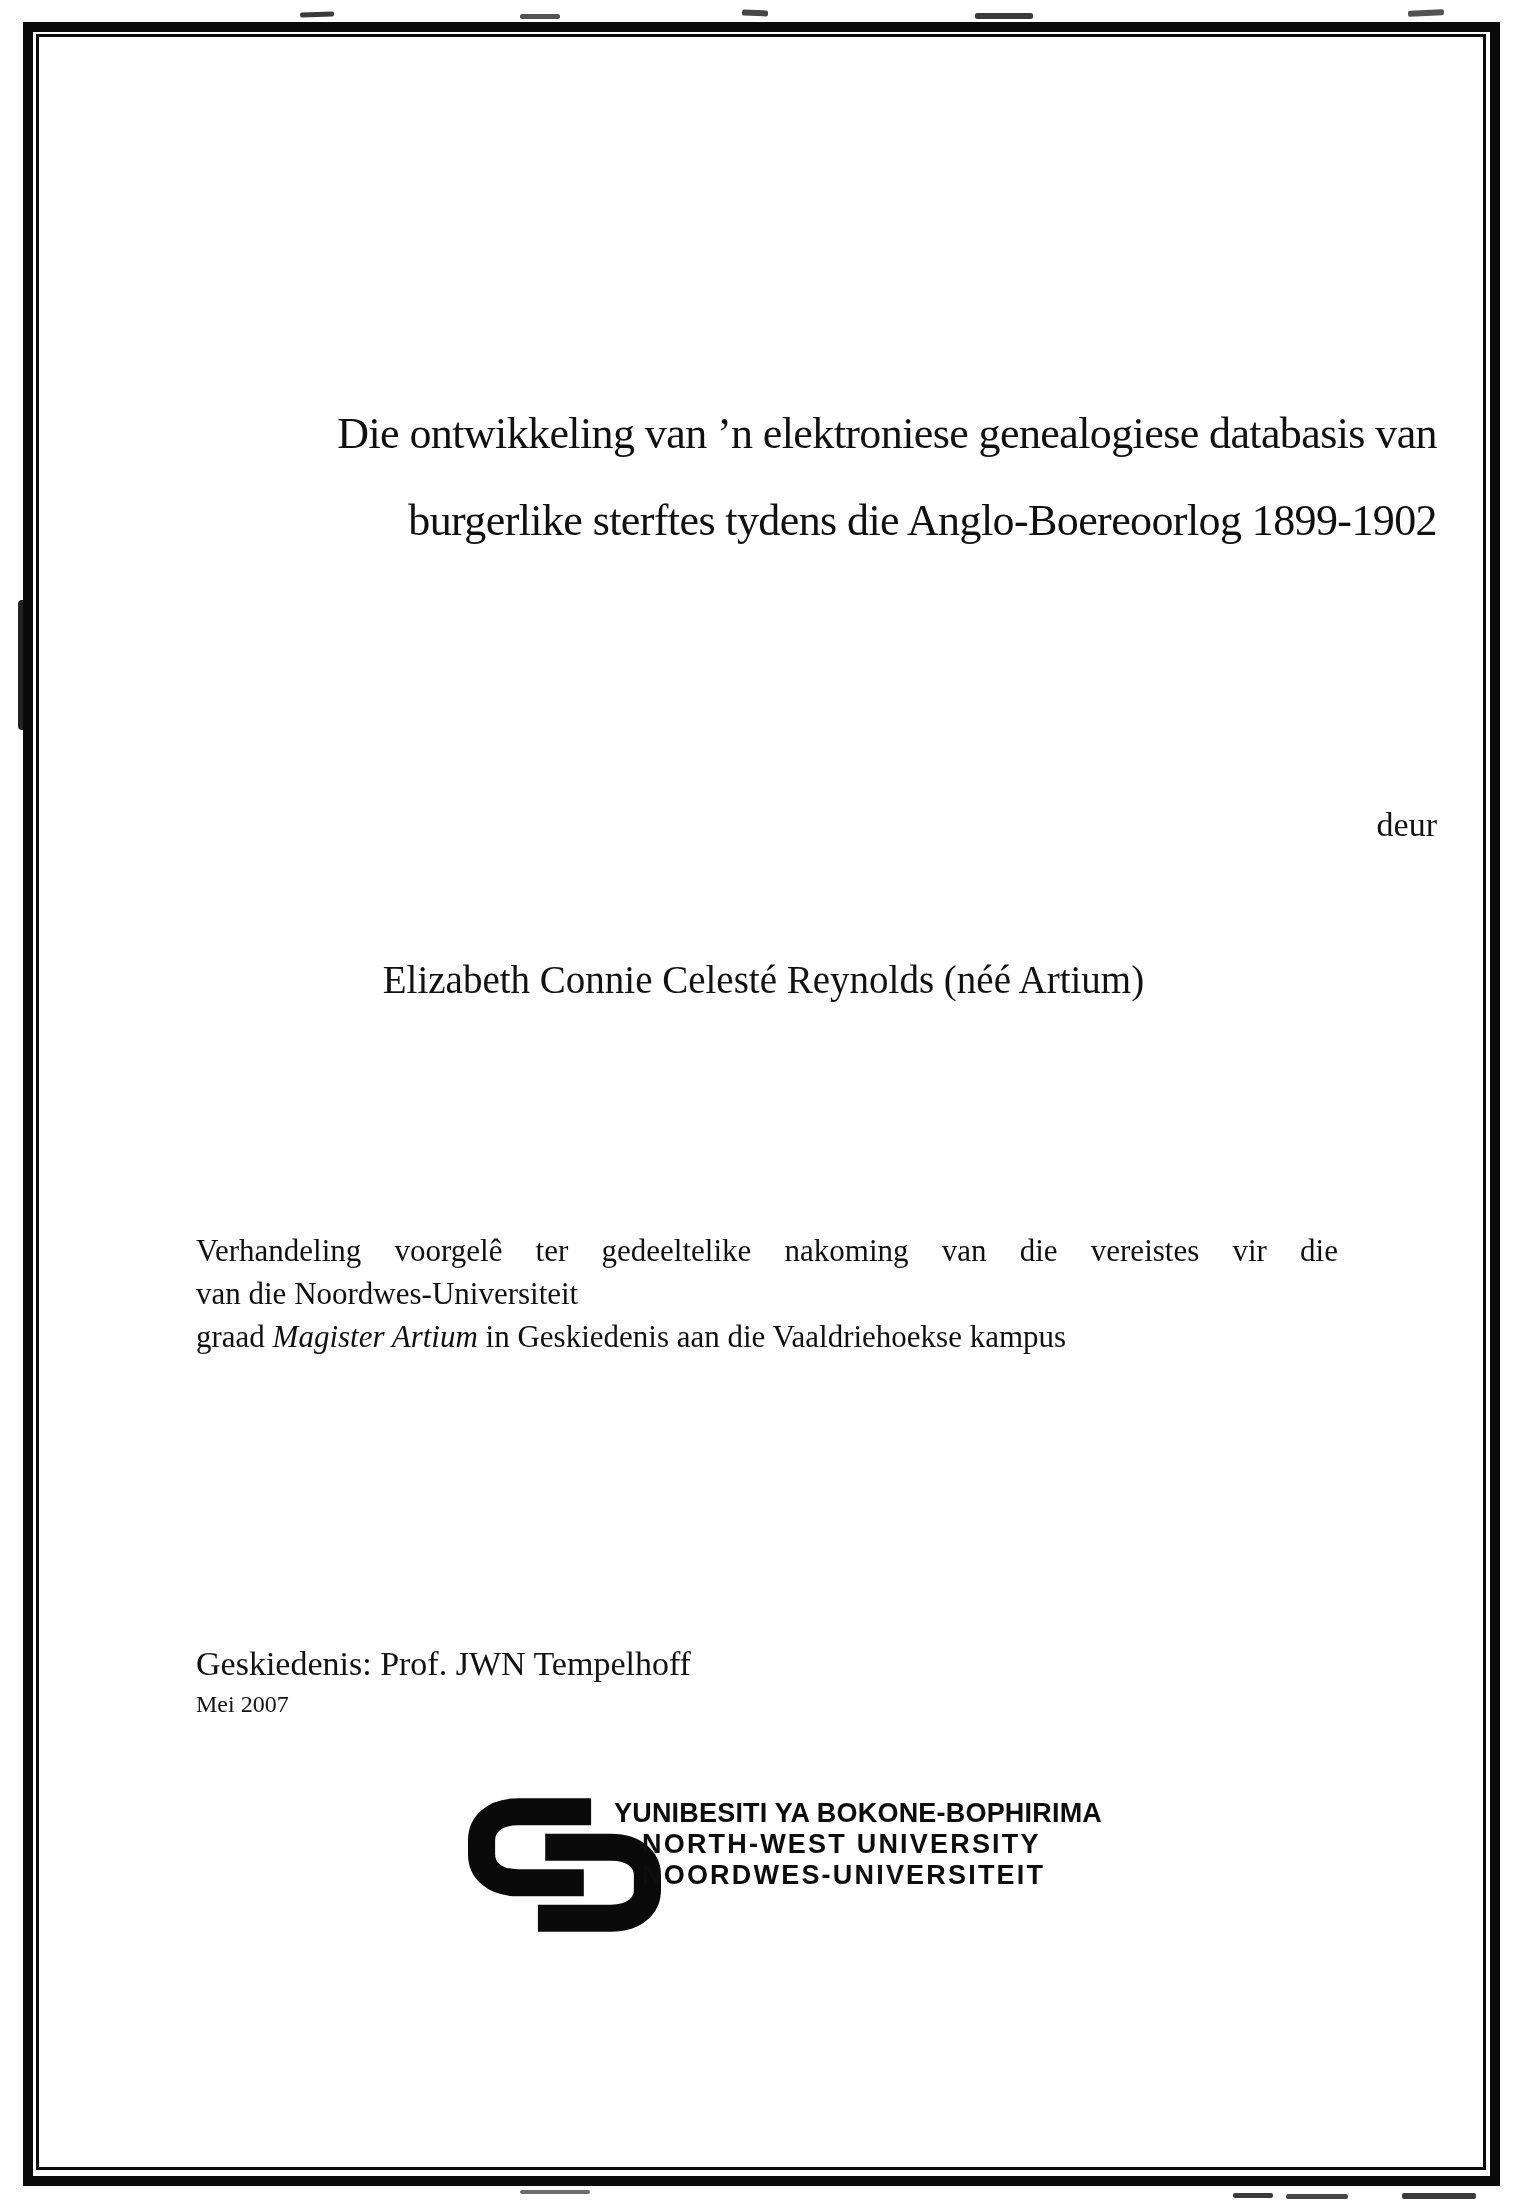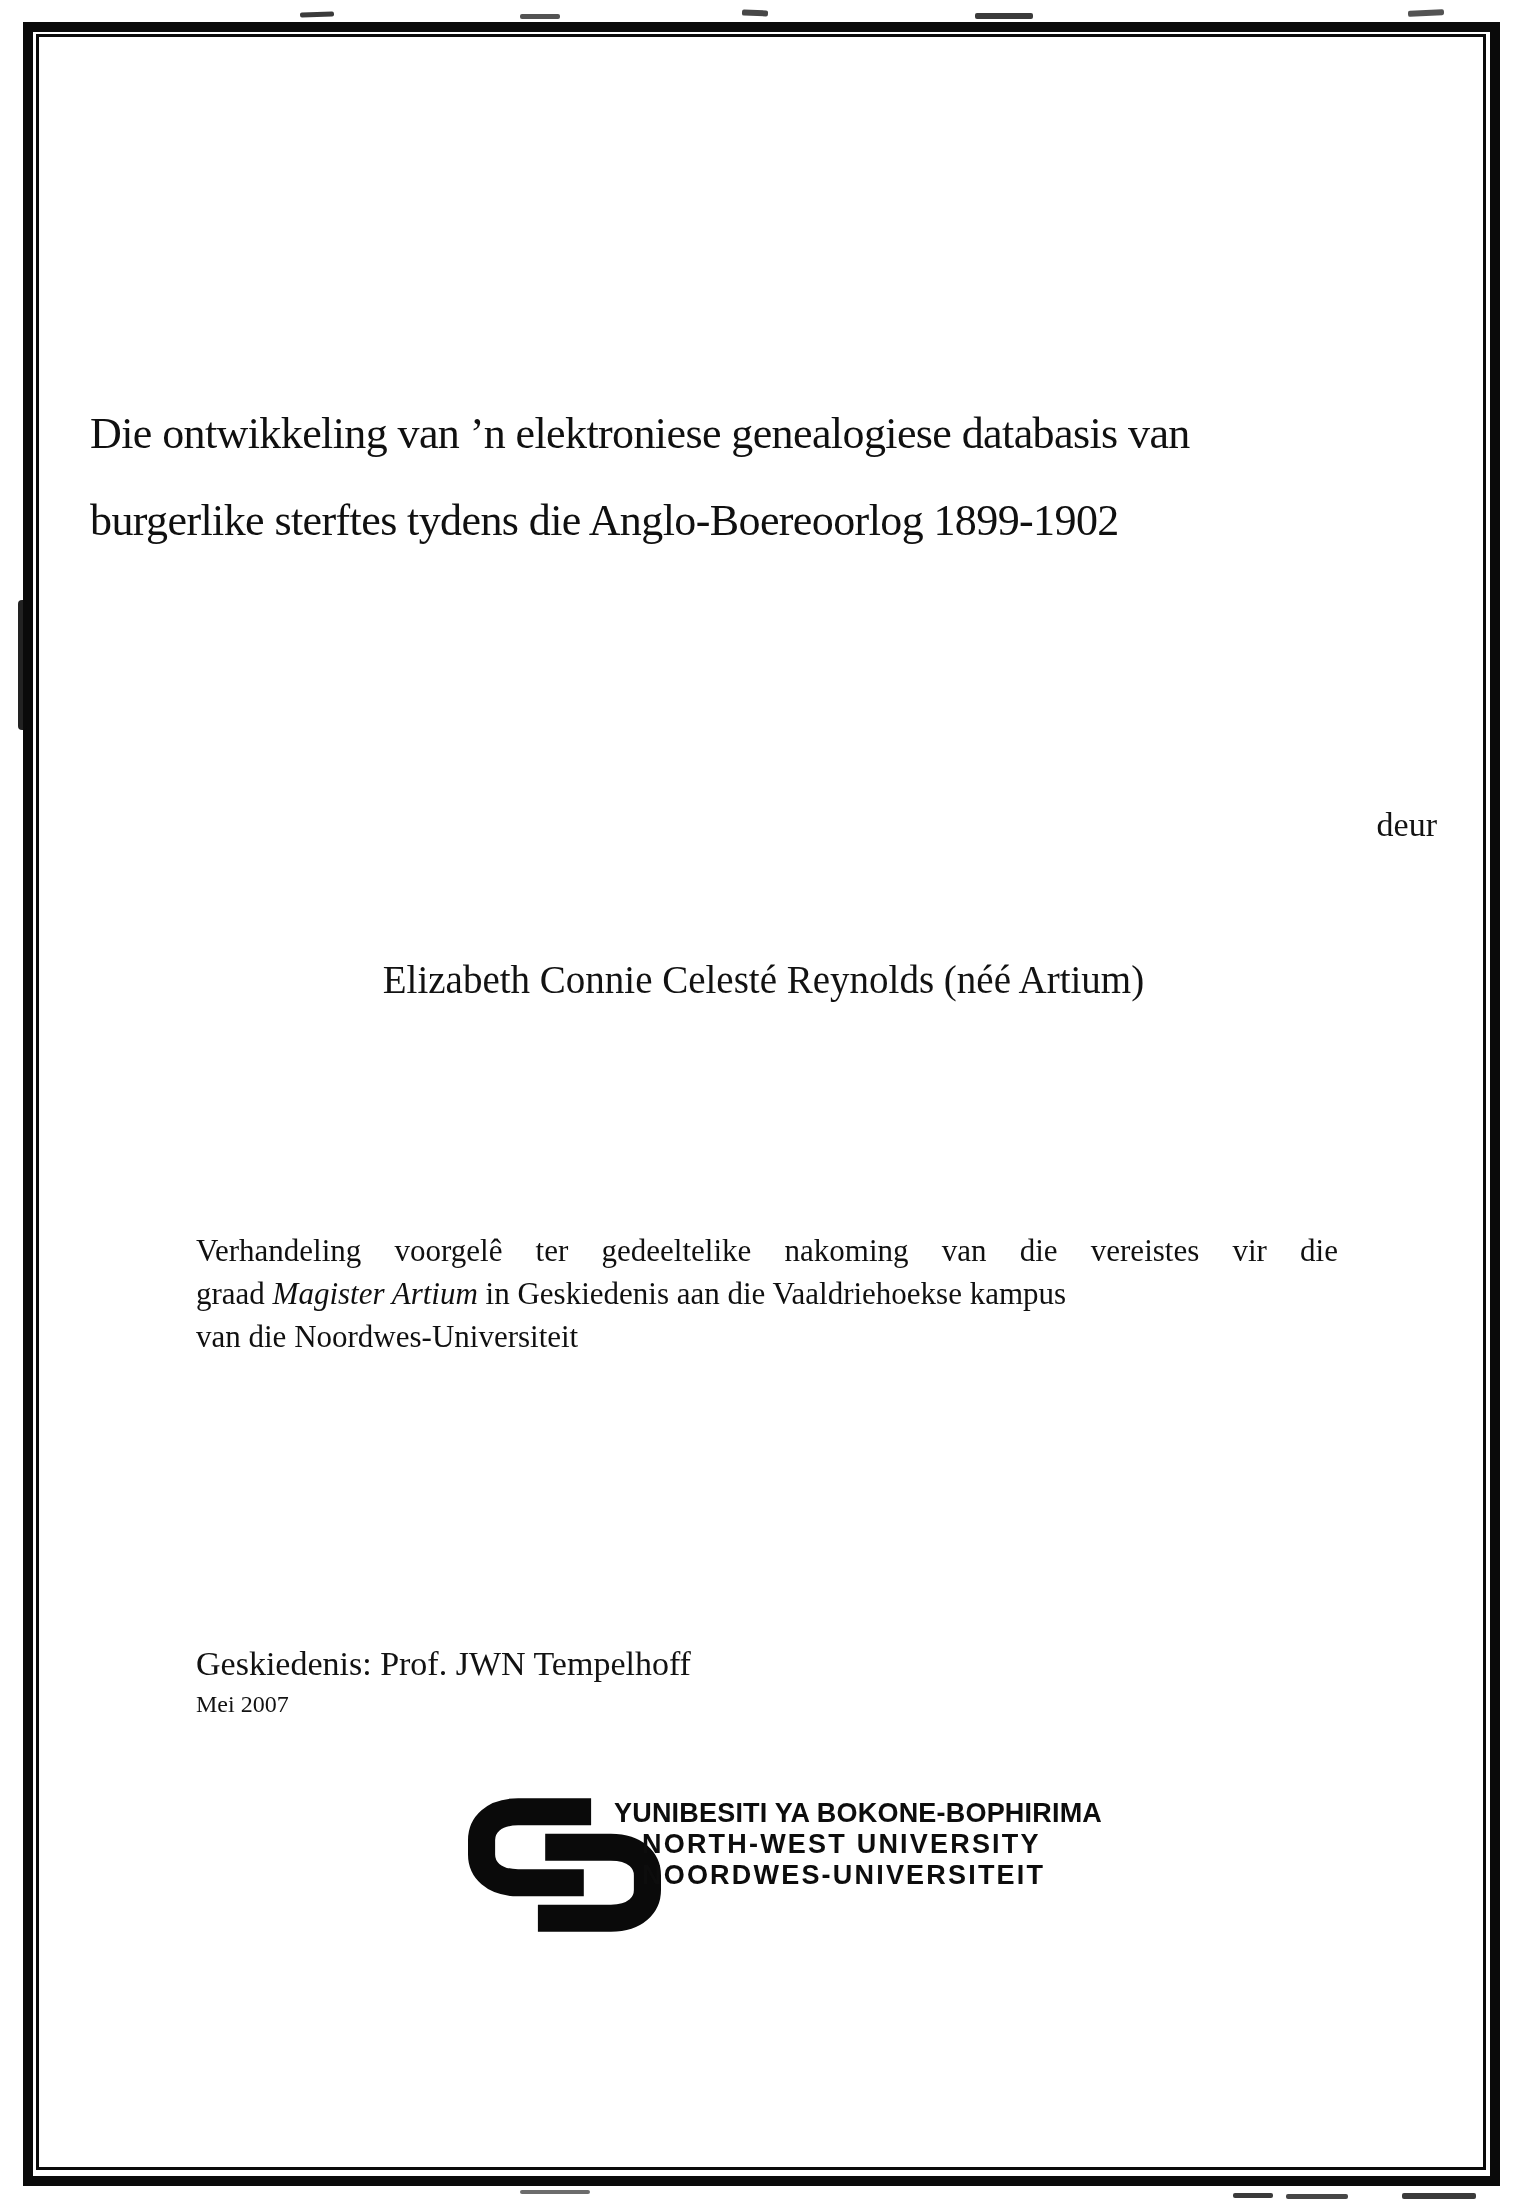--- a/index.html
+++ b/index.html
@@ -22,21 +22,21 @@
   }
   .frame-inner {
     position: absolute;
     left: 36px; top: 34px;
     width: 1450px; height: 2136px;
     border: 3px solid #0a0a0a;
   }
   .title-block {
     position: absolute;
     top: 390px; left: 90px; width: 1347px;
-    text-align: left;
+    text-align: right;
     font-size: 44px;
     line-height: 87px;
     letter-spacing: -0.6px;
     color: #101010;
   }
   .byline {
     position: absolute;
     top: 806px; left: 90px; width: 1347px;
     text-align: right;
     font-size: 34px;
@@ -124,22 +124,22 @@
     <div>Die ontwikkeling van ’n elektroniese genealogiese databasis van</div>
     <div>burgerlike sterftes tydens die Anglo-Boereoorlog 1899-1902</div>
   </div>
 
   <div class="byline">deur</div>
 
   <div class="author">Elizabeth Connie Celesté Reynolds (néé Artium)</div>
 
   <div class="submission">
     <div class="just">Verhandeling voorgelê ter gedeeltelike nakoming van die vereistes vir die</div>
+    <div>van die Noordwes-Universiteit</div>
     <div><span>graad </span><span class="it">Magister Artium</span><span> in Geskiedenis aan die Vaaldriehoekse kampus</span></div>
-    <div>van die Noordwes-Universiteit</div>
   </div>
 
   <div class="supervisor">Geskiedenis: Prof. JWN Tempelhoff</div>
 
   <div class="date">Mei 2007</div>
 
   <div class="logo">
     <svg class="logo-mark" width="193" height="134" viewBox="0 0 185 128" xmlns="http://www.w3.org/2000/svg">
       <path d="M 118,13 L 48,13 C 24,13 13,26 13,40 L 13,54 C 13,68 24,81 48,81 L 111,81" fill="none" stroke="#0a0a0a" stroke-width="26" stroke-linecap="butt"></path>
       <path d="M 67,115 L 137,115 C 161,115 172,102 172,88 L 172,74 C 172,60 161,47 137,47 L 74,47" fill="none" stroke="#0a0a0a" stroke-width="26" stroke-linecap="butt"></path>

